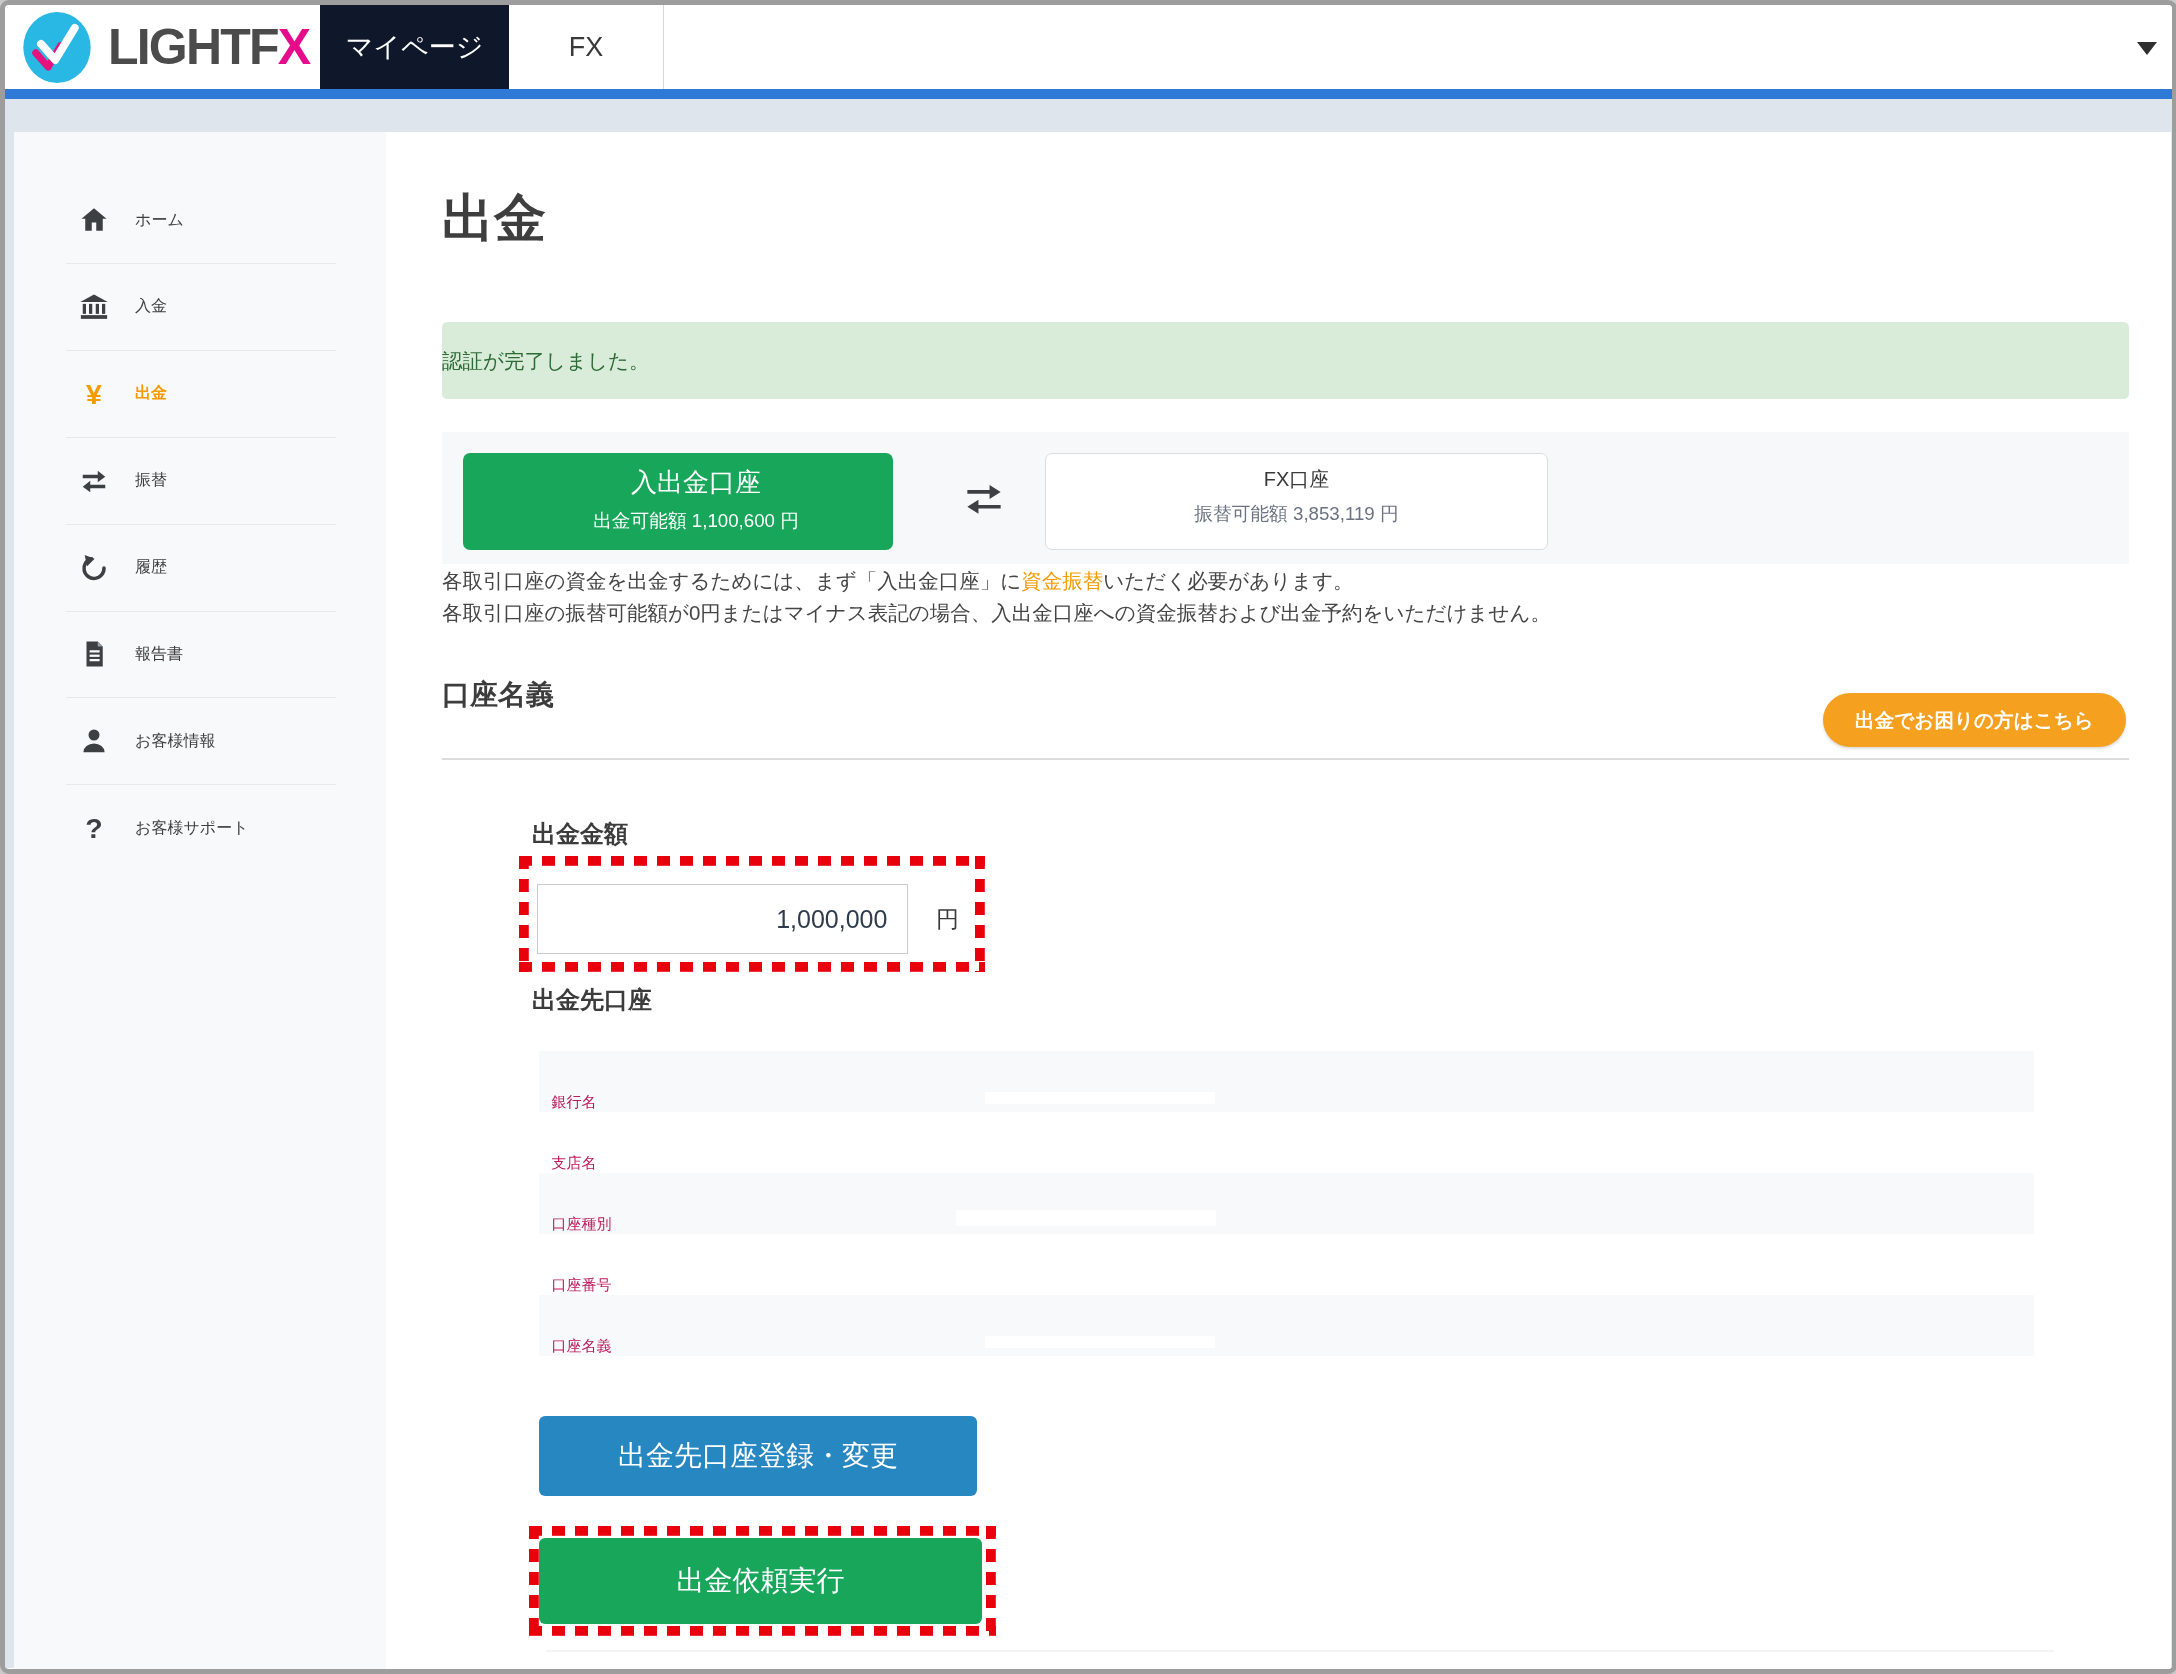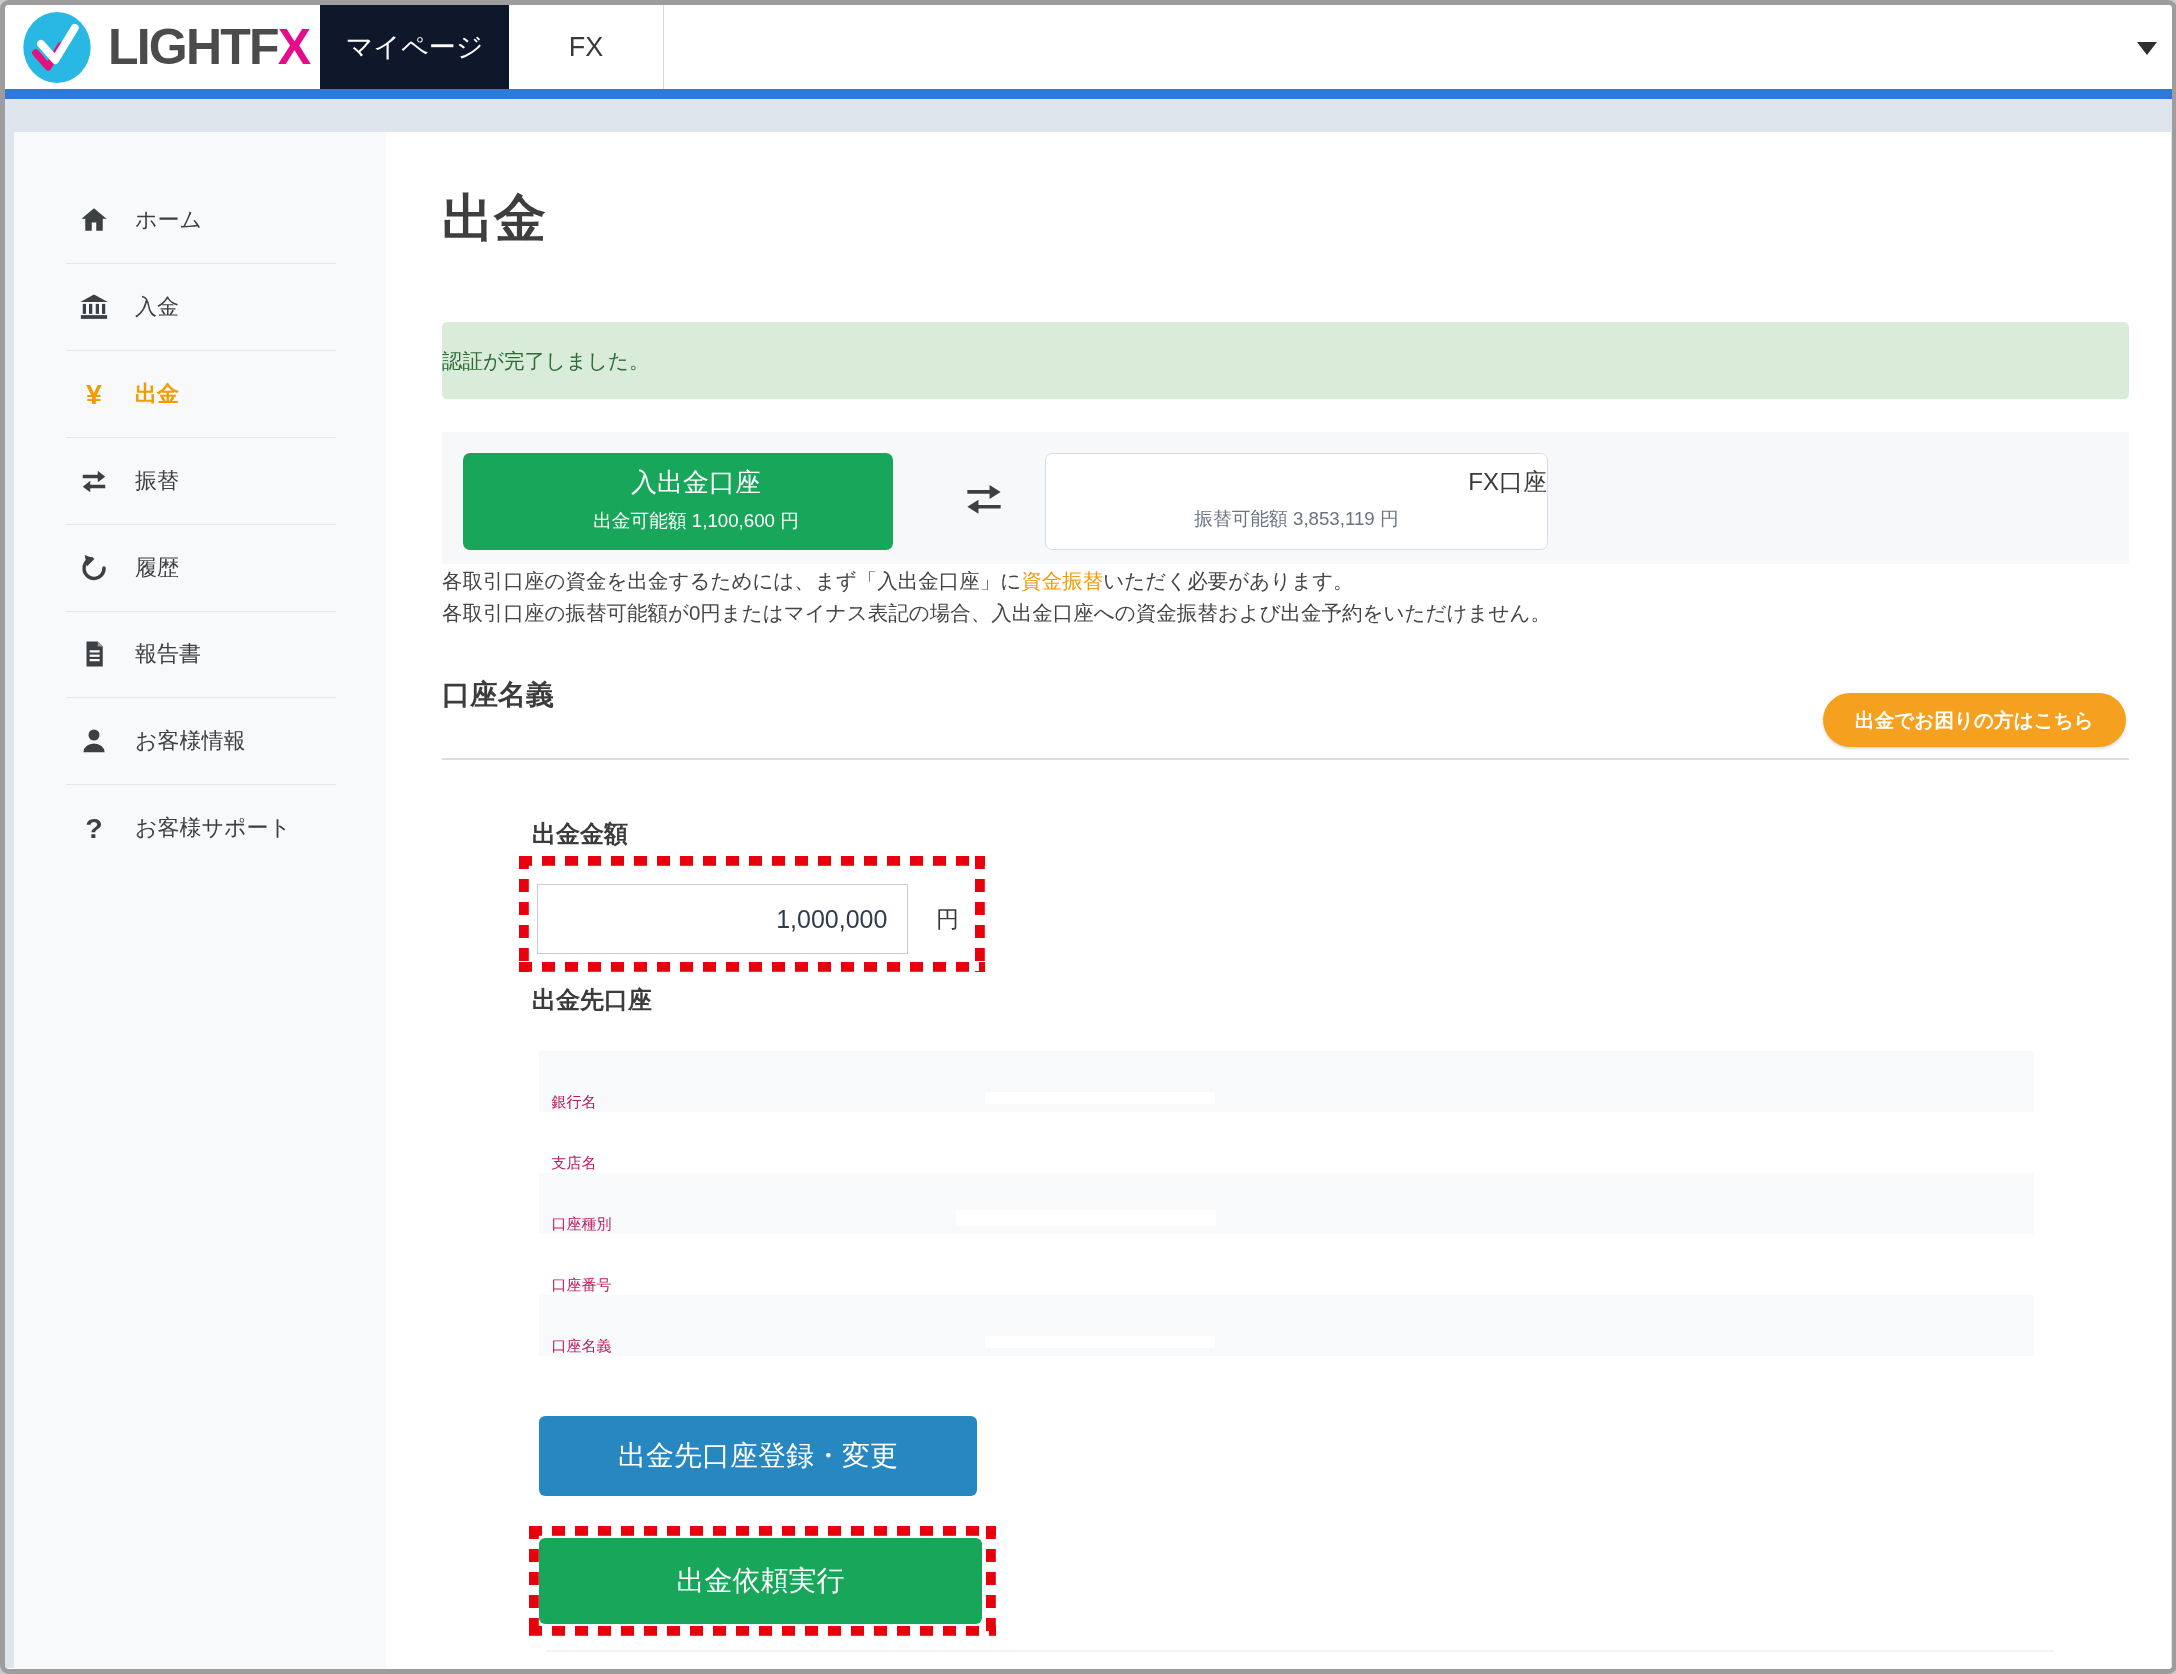--- a/index.html
+++ b/index.html
@@ -18,40 +18,40 @@
   .tab{ position:absolute; top:0; height:84px; display:flex; align-items:center; justify-content:center; font-size:27px; cursor:pointer; }
   .tab-mypage{ left:315px; width:189px; background:#0f172a; color:#ffffff; }
   .tab-fx{ left:504px; width:155px; background:#ffffff; color:#3a3a3a; border-right:0.9px solid #d8d8d8; }
   .caret{ position:absolute; left:2132px; top:37px; width:0; height:0;
           border-left:10.7px solid transparent; border-right:10.7px solid transparent;
           border-top:13.4px solid #2f2f2f; cursor:pointer; }
   
   .page-bg{ position:absolute; left:0; top:94px; width:100%; height:1569px; background:#dfe5ec; }
   .sidebar{ position:absolute; left:9px; top:127px; width:372px; height:1537px; background:#f8f9fb; padding-top:45px; }
   .side-item{ height:86px; display:flex; align-items:center; padding-left:64px; gap:25px; cursor:pointer; }
-  .side-item .lbl{ font-size:22px; color:#3e3e3e; }
+  .side-item .lbl{ font-size:16px; color:#3e3e3e; }
   .side-item.active .lbl{ color:#f59b00; font-weight:bold; }
   .side-item .ic{ width:32px; height:32px; display:flex; align-items:center; justify-content:center; }
   .glyph{ font-size:28.5px; font-weight:bold; color:#3d4043; line-height:1; }
   .side-item.active .glyph{ color:#f59b00; }
   .side-sep{ height:0.9px; background:#e6e8ea; margin-left:52px; margin-right:50px; }
   .main{ position:absolute; left:381px; top:127px; width:1785px; height:1537px; background:#ffffff; }
   
   .abs{ position:absolute; }
   .page-title{ left:56px; top:52px; font-size:52px; font-weight:bold; color:#3e3e3e; }
   .alert{ left:56px; top:190px; width:1687px; height:77px; background:#d9ecda; border-radius:5.3px;
           display:flex; align-items:center; font-size:20.5px; color:#2e6a35; }
   .panel{ left:56px; top:300px; width:1687px; height:132px; background:#f7f8f9; }
   .acct-box{ left:77px; top:321px; width:430px; height:97px; background:#18a65a; border-radius:7.1px;
              color:#ffffff; text-align:center; padding-top:11.6px; cursor:pointer;padding-left:36px; }
   .acct-box .t{ font-size:26px; }
   .acct-box .s{ font-size:18.7px; margin-top:8px; }
   .fx-box{ left:659px; top:321px; width:503px; height:97px; background:#ffffff; border:0.9px solid #d9dde2;
            border-radius:7.1px; text-align:center; padding-top:11.6px; cursor:pointer; }
-  .fx-box .t{ font-size:24px; color:#3a3a3a;text-align:right; }
+  .fx-box .t{ font-size:20px; color:#3a3a3a; }
   .fx-box .s{ font-size:18.7px; color:#6b7280; margin-top:8px; }
   .swap{ left:572px; top:340px; width:52px; height:50px; display:flex; align-items:center; justify-content:center; }
   .notes{ left:56px; top:433px; font-size:20.5px; color:#454545; line-height:32px; }
   .notes .lnk{ color:#f59b00; cursor:pointer; }
   .sec-title{ left:56px; top:544px; font-size:28px; font-weight:bold; color:#3c3c3c; }
   .help-btn{ left:1437px; top:561px; width:303px; height:54px; border-radius:28px; background:#f5a01e;
              color:#ffffff; font-size:19.6px; font-weight:bold; display:flex; align-items:center; justify-content:center;
              cursor:pointer; box-shadow:0 1.8px 2.7px rgba(0,0,0,.15); }
   .hr{ left:56px; top:626px; width:1687px; height:1.8px; background:#dcdcdc; }
   .fld-label{ font-size:24px; font-weight:bold; color:#3c3c3c; }

